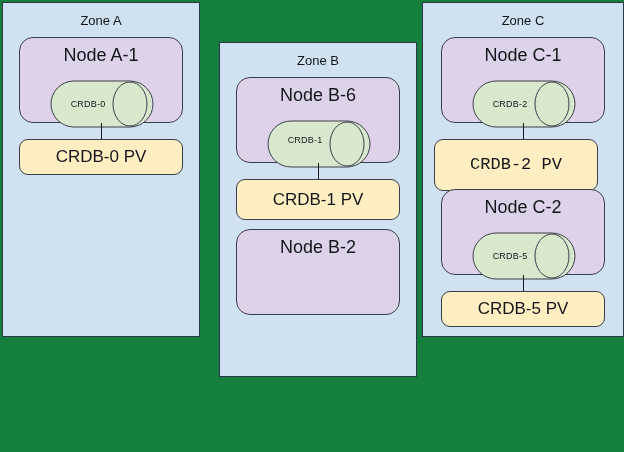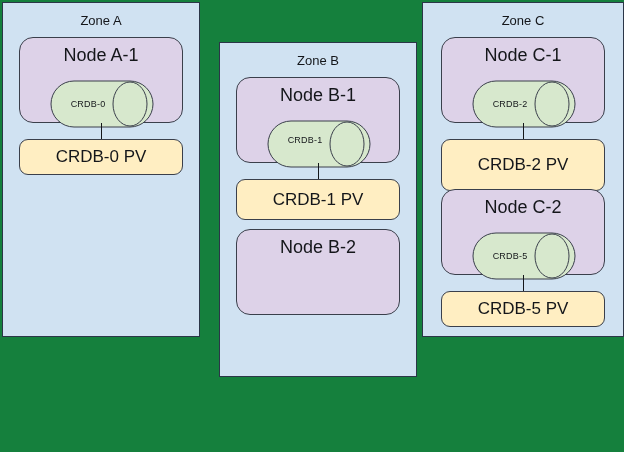--- a/index.html
+++ b/index.html
@@ -120,21 +120,21 @@
 
     <div class="pv" style="left:16px; top:136px; width:164px; height:36px;">
       <span class="pv-label">CRDB-0 PV</span>
     </div>
   </div>
 
   <div class="zone" style="left:219px; top:2px; width:198px; height:335px;margin-top:40px;">
     <div class="zone-title">Zone B</div>
 
     <div class="node" style="left:16px; top:34px; width:164px; height:86px;">
-      <div class="node-title">Node B-1</div>
+      <div class="node-title">Node B-6</div>
 
       <div class="cyl" style="left:30px; top:42px; width:104px; height:40px;">
         <svg width="104" height="48" viewBox="0 0 104 48">
           <path d="M24,1 H80 A23,23 0 0 1 80,47 H24 A23,23 0 0 1 24,1 Z" fill="#d7e8cd" stroke="#3a3f4b" stroke-width="1"></path>
           <ellipse cx="80" cy="24" rx="17" ry="22" fill="#d7e8cd" stroke="#3a3f4b" stroke-width="1"></ellipse>
         </svg>
         <div class="cyl-label">CRDB-1</div>
       </div>
     </div>
 
@@ -159,21 +159,21 @@
         <svg width="104" height="48" viewBox="0 0 104 48">
           <path d="M24,1 H80 A23,23 0 0 1 80,47 H24 A23,23 0 0 1 24,1 Z" fill="#d7e8cd" stroke="#3a3f4b" stroke-width="1"></path>
           <ellipse cx="80" cy="24" rx="17" ry="22" fill="#d7e8cd" stroke="#3a3f4b" stroke-width="1"></ellipse>
         </svg>
         <div class="cyl-label">CRDB-2</div>
       </div>
     </div>
 
     <div class="connector" style="left:100px; top:120px; height:18px;"></div>
 
-    <div class="pv" style="left:18px; top:136px; width:164px; height:52px;">
+    <div class="pv" style="left:11px; top:136px; width:164px; height:52px;font-family:Liberation Mono, monospace;">
       <span class="pv-label">CRDB-2 PV</span>
     </div>
 
     <div class="node" style="left:18px; top:186px; width:164px; height:86px;">
       <div class="node-title">Node C-2</div>
 
       <div class="cyl" style="left:30px; top:42px; width:104px; height:48px;">
         <svg width="104" height="48" viewBox="0 0 104 48">
           <path d="M24,1 H80 A23,23 0 0 1 80,47 H24 A23,23 0 0 1 24,1 Z" fill="#d7e8cd" stroke="#3a3f4b" stroke-width="1"></path>
           <ellipse cx="80" cy="24" rx="17" ry="22" fill="#d7e8cd" stroke="#3a3f4b" stroke-width="1"></ellipse>

